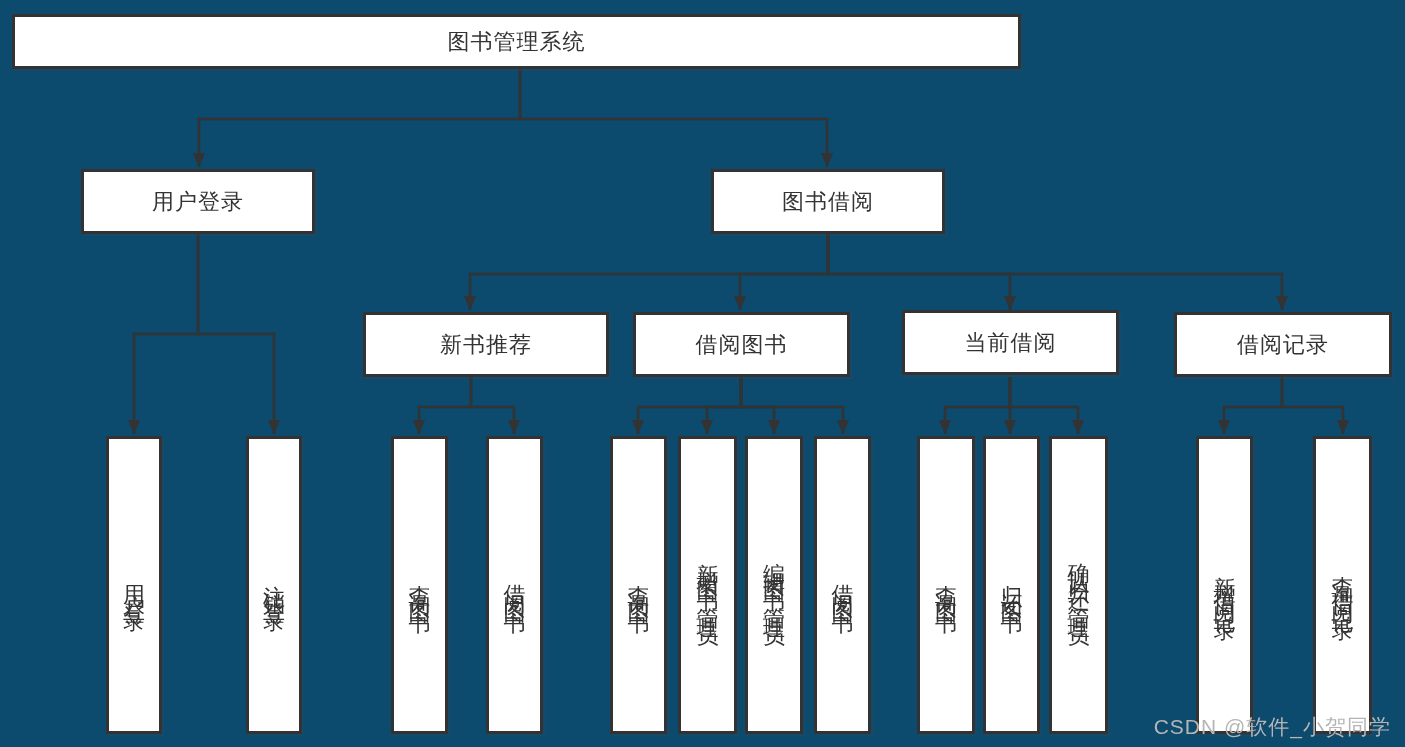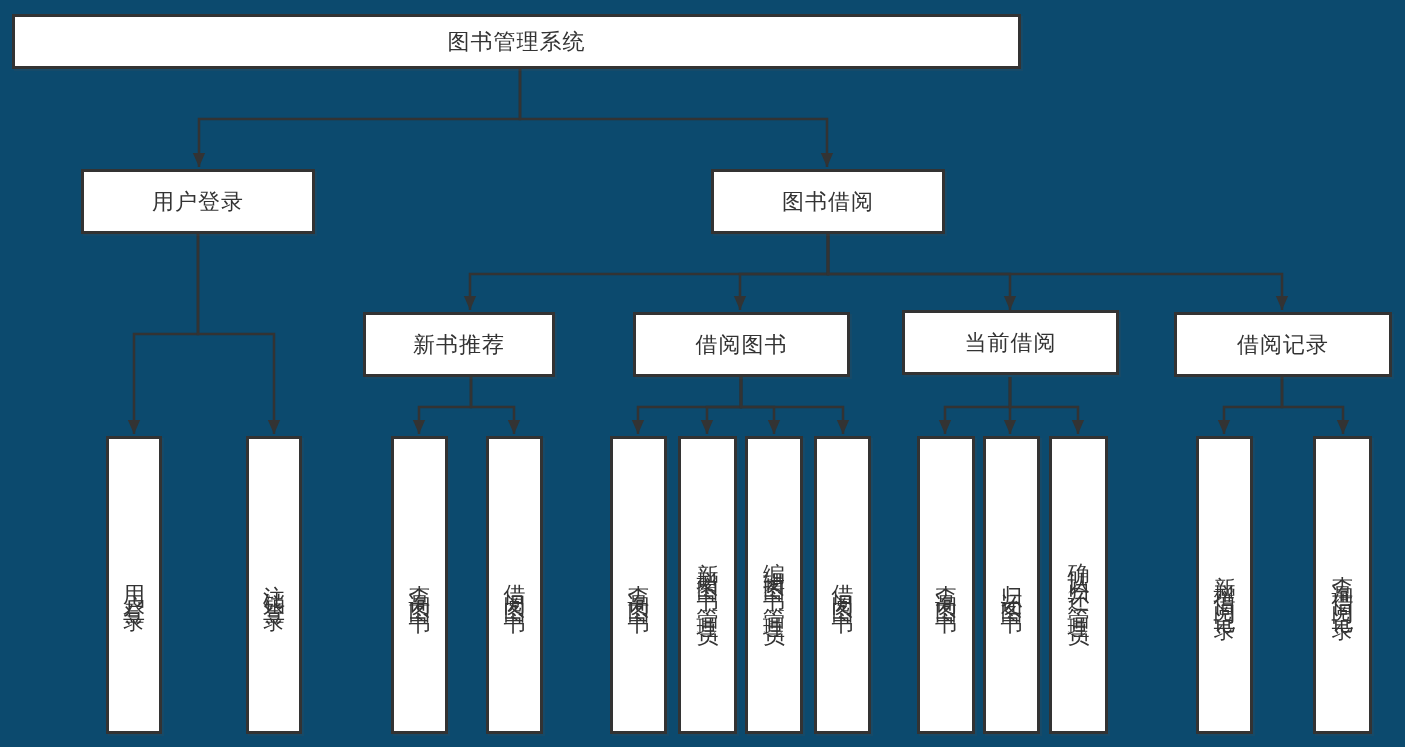--- a/index.html
+++ b/index.html
@@ -83,21 +83,21 @@
       <path d="M1282,377 V407 H1224 V434" marker-end="url(#arw)"></path>
       <path d="M1282,377 V407 H1343 V434" marker-end="url(#arw)"></path>
     </g>
   </svg>
 
   <div class="node hbox" style="left:12px; top:14px; width:1009px; height:55px">图书管理系统</div>
 
   <div class="node hbox" style="left:81px; top:169px; width:234px; height:65px">用户登录</div>
   <div class="node hbox" style="left:711px; top:169px; width:234px; height:65px">图书借阅</div>
 
-  <div class="node hbox" style="left:363px; top:312px; width:192px; height:65px">新书推荐</div>
+  <div class="node hbox" style="left:363px; top:312px; width:246px; height:65px">新书推荐</div>
   <div class="node hbox" style="left:633px; top:312px; width:217px; height:65px">借阅图书</div>
   <div class="node hbox" style="left:902px; top:310px; width:217px; height:65px">当前借阅</div>
   <div class="node hbox" style="left:1174px; top:312px; width:218px; height:65px">借阅记录</div>
 
   <div class="node vbox" style="left:106px; width:56px">用户登录</div>
   <div class="node vbox" style="left:246px; width:56px">注销登录</div>
 
   <div class="node vbox" style="left:391px; width:57px">查询图书</div>
   <div class="node vbox" style="left:486px; width:57px">借阅图书</div>
 
@@ -106,14 +106,15 @@
   <div class="node vbox" style="left:745px; width:58px">编辑图书（管理员）</div>
   <div class="node vbox" style="left:814px; width:57px">借阅图书</div>
 
   <div class="node vbox" style="left:917px; width:58px">查询图书</div>
   <div class="node vbox" style="left:983px; width:57px">归还图书</div>
   <div class="node vbox" style="left:1049px; width:59px">确认归还（管理员）</div>
 
   <div class="node vbox" style="left:1196px; width:57px">新增借阅记录</div>
   <div class="node vbox" style="left:1313px; width:59px">查询借阅记录</div>
 
+  <div class="watermark">CSDN @软件_小贺同学</div>
 
 </div>
 
 </body></html>

